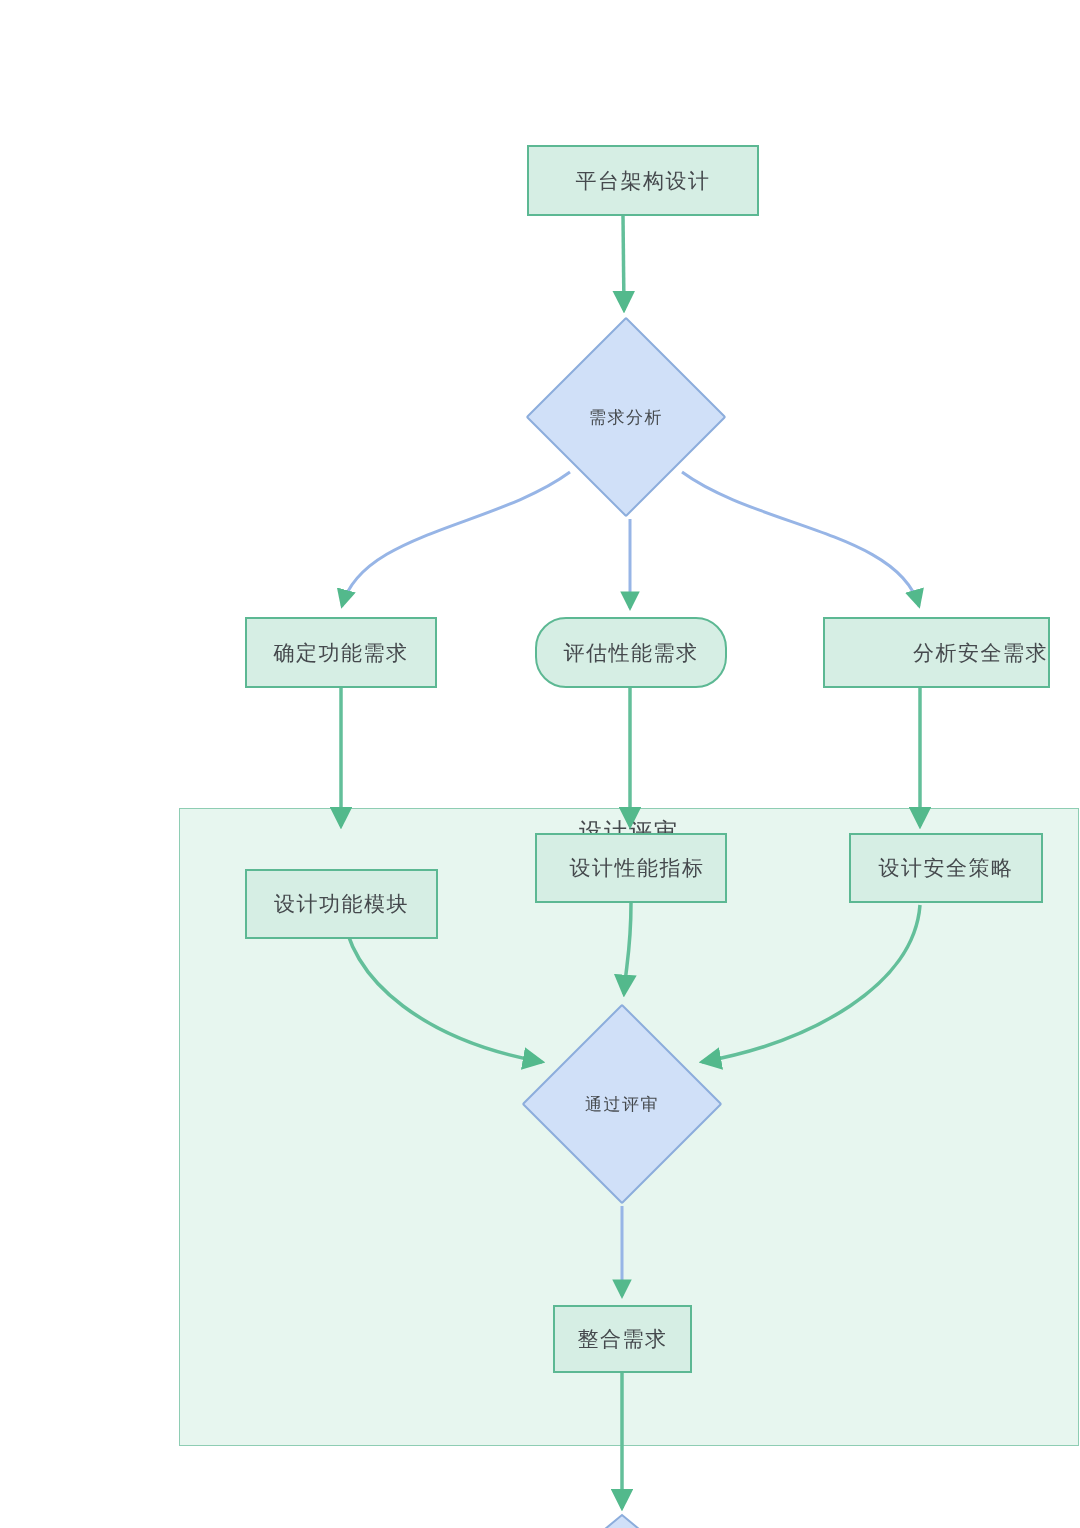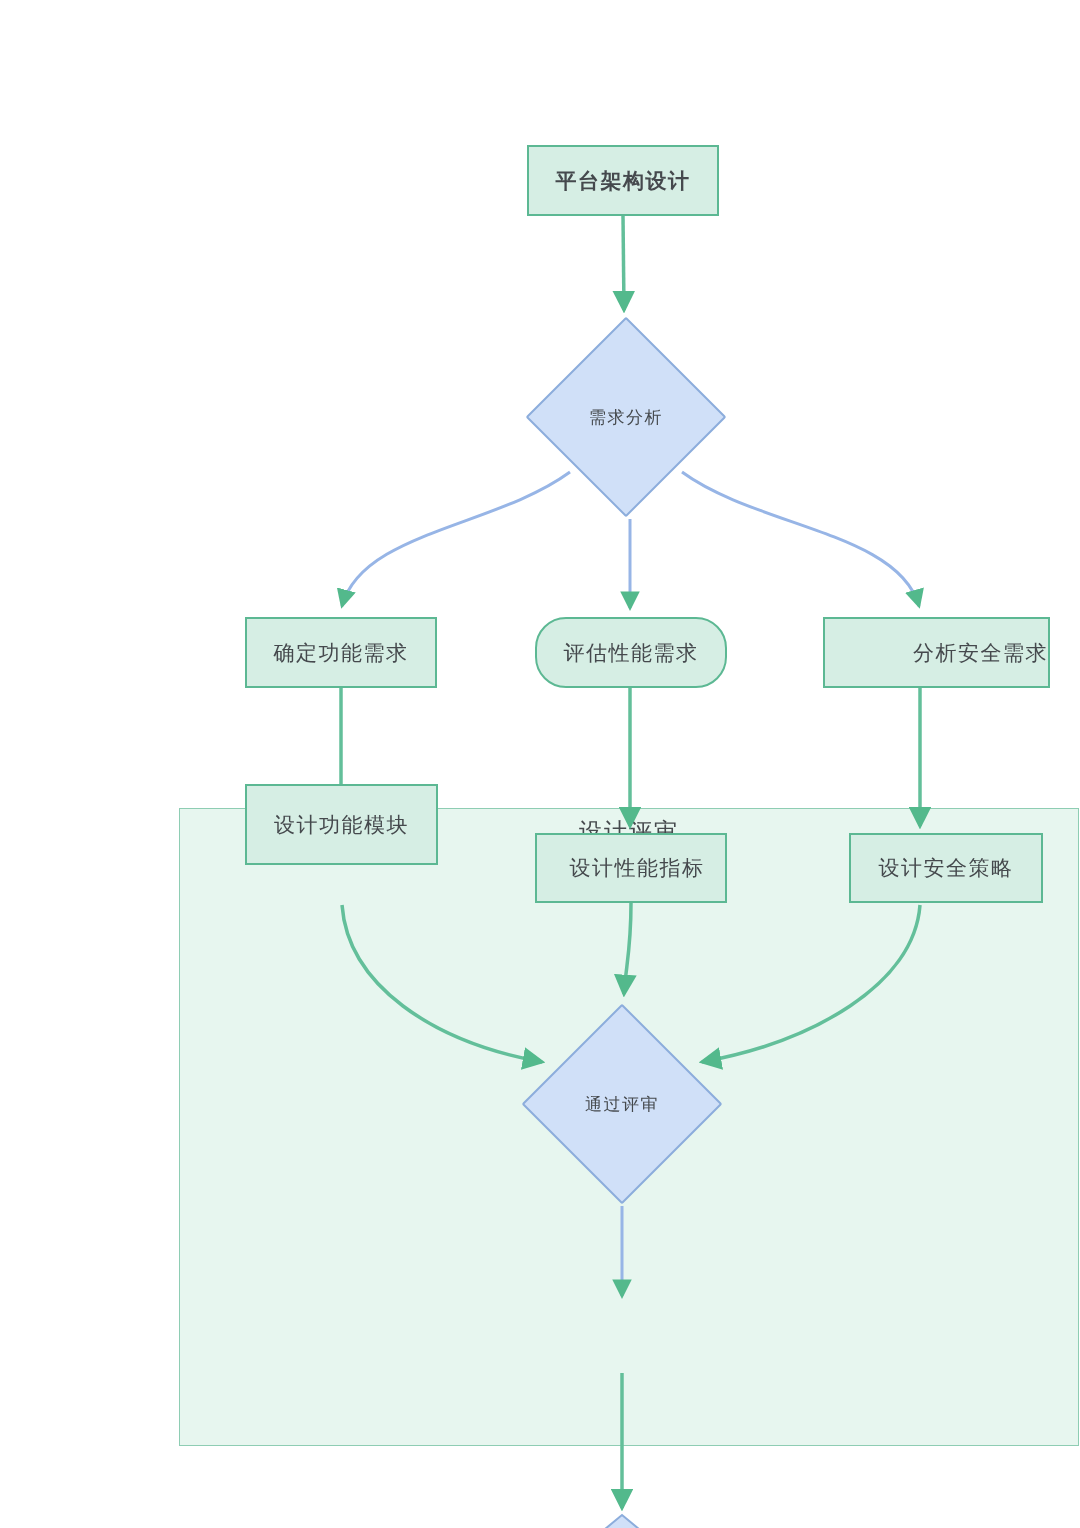--- a/index.html
+++ b/index.html
@@ -75,48 +75,51 @@
     <path class="e-green" d="M342,905 C348,985 432,1042 542,1062" marker-end="url(#arrow)"></path>
     <path class="e-green" d="M631,903 C631,950 626,965 624,994" marker-end="url(#arrow)"></path>
     <path class="e-green" d="M920,905 C914,985 812,1042 702,1062" marker-end="url(#arrow)"></path>
 
     <path class="e-blue" d="M622,1206 L622,1296" marker-end="url(#arrow)"></path>
     <path class="e-green" d="M622,1373 L622,1508" marker-end="url(#arrow)"></path>
 
     <polygon points="622,1515 668,1553 622,1591 576,1553" fill="var(--diamond-fill)" stroke="var(--diamond-border)" stroke-width="2"></polygon>
   </svg>
 
-  <div class="node" style="left:527px;top:145px;width:192px;height:71px;font-weight:bold;">
+  <div class="node" style="left:527px;top:145px;width:232px;height:71px;">
     <span>平台架构设计</span>
   </div>
 
   <div class="diamond" style="left:526px;top:317px;width:200px;height:200px;">
     <div class="shape"></div>
     <div class="dlabel">需求分析</div>
   </div>
 
   <div class="node" style="left:245px;top:617px;width:192px;height:71px;">
     <span>确定功能需求</span>
   </div>
   <div class="node" style="left:535px;top:617px;width:192px;height:71px;border-radius:31px;">
     <span>评估性能需求</span>
   </div>
   <div class="node" style="left:823px;top:617px;width:227px;height:71px;justify-content:flex-end;">
     <span>分析安全需求</span>
   </div>
 
-  <div class="node" style="left:245px;top:784px;width:193px;height:81px;">
+  <div class="node" style="left:245px;top:869px;width:193px;height:70px;">
     <span>设计功能模块</span>
   </div>
   <div class="node" style="left:535px;top:833px;width:192px;height:70px;padding-left:12px;">
     <span>设计性能指标</span>
   </div>
   <div class="node" style="left:849px;top:833px;width:194px;height:70px;">
     <span>设计安全策略</span>
   </div>
 
   <div class="diamond" style="left:522px;top:1004px;width:200px;height:200px;">
     <div class="shape"></div>
     <div class="dlabel">通过评审</div>
   </div>
 
+  <div class="node" style="left:553px;top:1305px;width:139px;height:68px;">
+    <span>整合需求</span>
+  </div>
 
 </div>
 
 </body></html>

